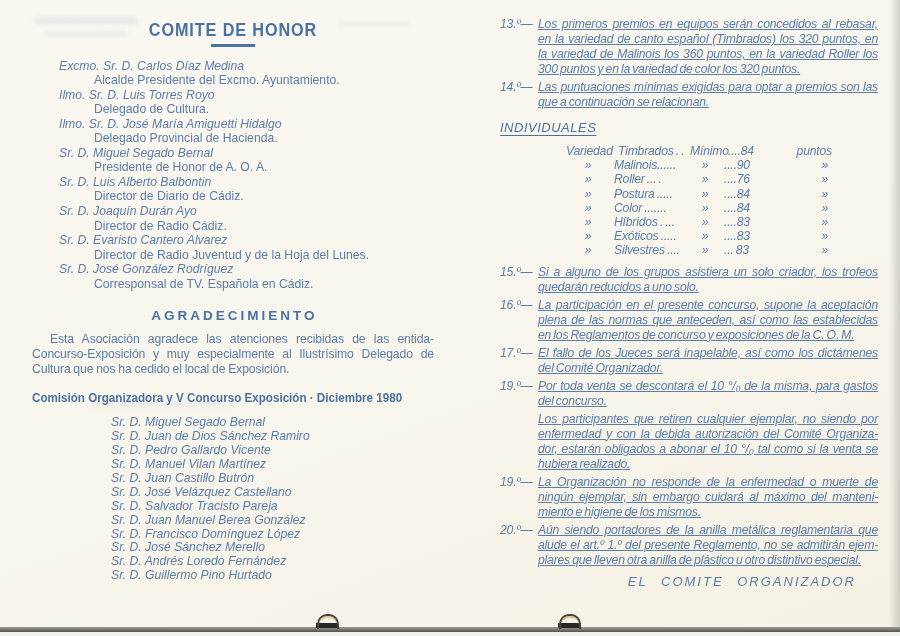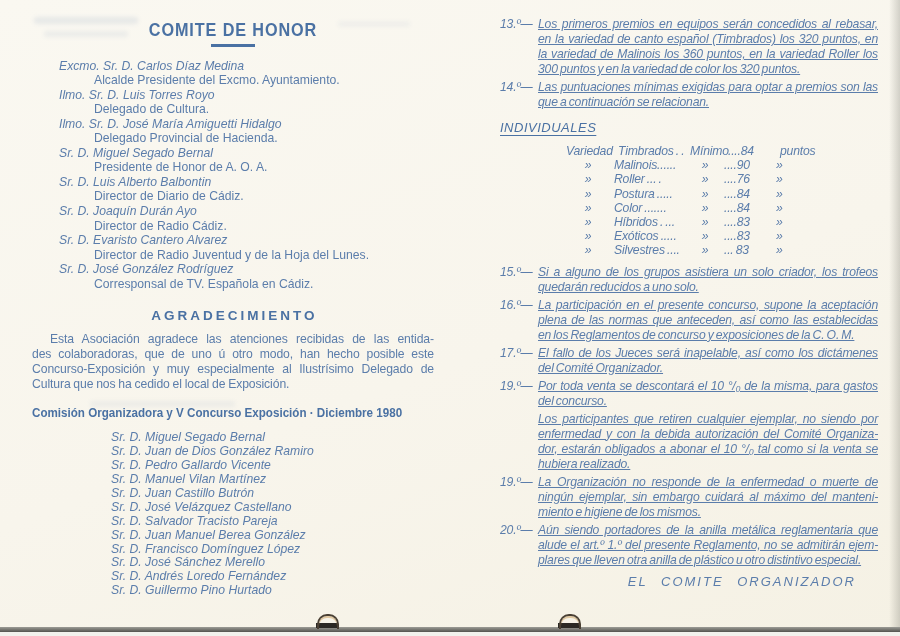--- a/index.html
+++ b/index.html
@@ -51,21 +51,21 @@
     letter-spacing:.5px;text-decoration:underline;text-underline-offset:3px;color:#4a71a3;
   }
   .itable{margin:9px 0 0 62px;line-height:14.2px;}
   .irow{display:flex;white-space:nowrap;}
   .icell{display:block;flex:none;}
   .icell:nth-child(1){width:52px;text-align:left;padding-left:4px;}
   .irow:not(:first-child) .icell:nth-child(1){text-align:center;padding-left:0;}
   .icell:nth-child(2){width:72px;}
   .icell:nth-child(3){width:38px;text-align:center;}
   .icell:nth-child(4){width:52px;}
-  .icell:nth-child(5){width:52px;text-align:left;}
+  .icell:nth-child(5){width:52px;text-align:right;}
   .rules-b{margin-top:7px;}
   .signature{margin-top:6px;text-align:right;padding-right:22px;
     font-size:13px;letter-spacing:2px;word-spacing:8px;white-space:nowrap;}
   .date-line{margin-top:4px;font-size:12.6px;word-spacing:5px;}
   
   .ghost{position:absolute;background:#6d87ad;filter:blur(2px);border-radius:2px;}
   .g1{left:34px;top:17px;width:104px;height:7px;opacity:.13;}
   .g2{left:44px;top:31px;width:84px;height:6px;opacity:.10;}
   .g3{left:338px;top:21px;width:72px;height:6px;opacity:.07;}
   .g4{left:90px;top:401px;width:145px;height:6px;opacity:.08;}
@@ -127,31 +127,30 @@
         <div class="honor-entry">
           <div class="hname">Sr. D. José González Rodríguez</div>
           <div class="hrole">Corresponsal de TV. Española en Cádiz.</div>
         </div>
       </div>
 
     <h2 class="agr-title">AGRADECIMIENTO</h2>
     <div class="para">
 
     <div class="pline">Esta Asociación agradece las atenciones recibidas de las entida-</div>
-        <div class="pline">des colaboradoras, que de uno ú otro modo, han hecho posible este</div>
         <div class="pline">Concurso-Exposición y muy especialmente al Ilustrísimo Delegado de</div>
         <div class="pline">Cultura que nos ha cedido el local de Exposición.</div>
       </div>
 
     <div class="committee-heading">Comisión Organizadora y V Concurso Exposición  ·  Diciembre 1980</div>
 
     <div class="committee-list">
 
     <div class="cmember">Sr. D. Miguel Segado Bernal</div>
-        <div class="cmember">Sr. D. Juan de Dios González Ramiro</div>
+        <div class="cmember">Sr. D. Juan de Dios Sánchez Ramiro</div>
         <div class="cmember">Sr. D. Pedro Gallardo Vicente</div>
         <div class="cmember">Sr. D. Manuel Vilan Martínez</div>
         <div class="cmember">Sr. D. Juan Castillo Butrón</div>
         <div class="cmember">Sr. D. José Velázquez Castellano</div>
         <div class="cmember">Sr. D. Salvador Tracisto Pareja</div>
         <div class="cmember">Sr. D. Juan Manuel Berea González</div>
         <div class="cmember">Sr. D. Francisco Domínguez López</div>
         <div class="cmember">Sr. D. José Sánchez Merello</div>
         <div class="cmember">Sr. D. Andrés Loredo Fernández</div>
         <div class="cmember">Sr. D. Guillermo Pino Hurtado</div>

